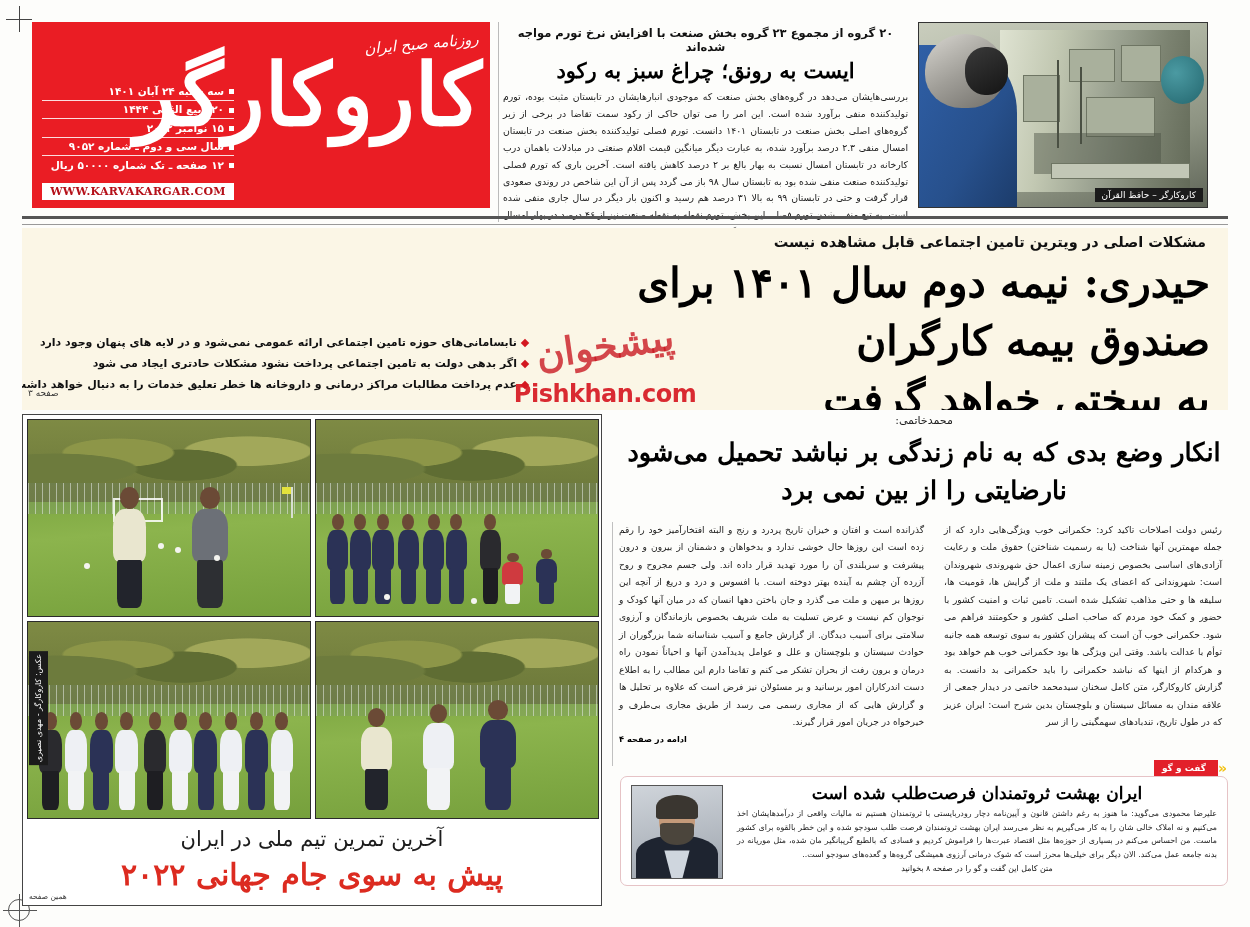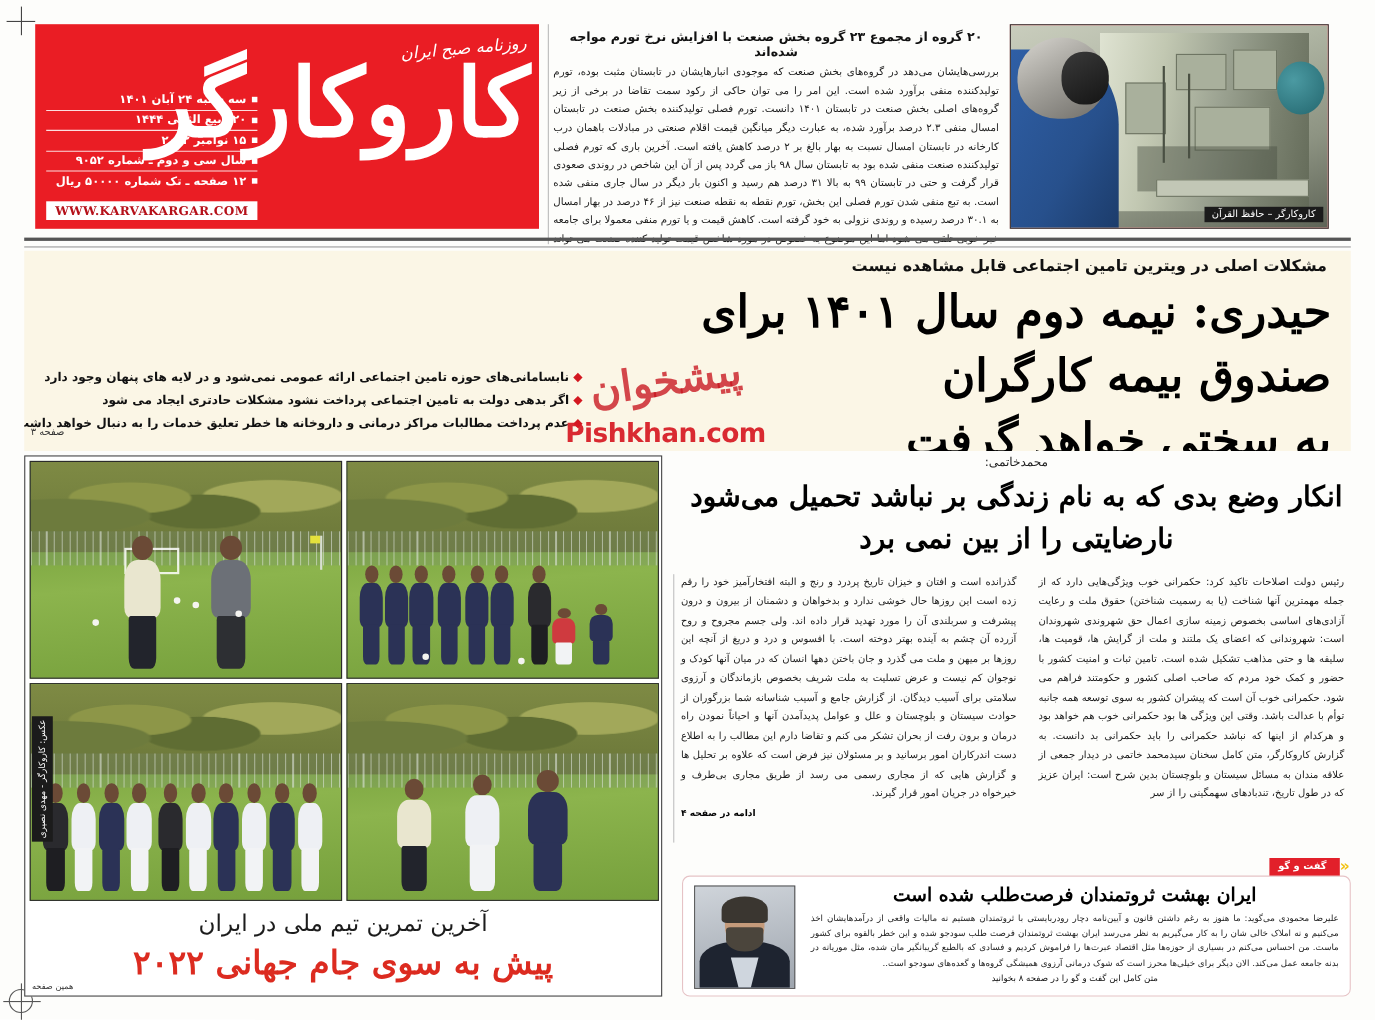--- a/index.html
+++ b/index.html
@@ -171,21 +171,21 @@
     color: #111;
   }
 
   
   .top-photo {
     width: 290px;
     height: 186px;
     position: relative;
     border: 1px solid #333;
     overflow: hidden;
-    background: #fca5a5;
+    background: #a21caf;
   }
   .factory-scene { position: absolute; inset: 0; }
   .fs-bg {
     position: absolute; inset: 0;
     background:
       linear-gradient(160deg, #c9cdbd 0%, #b0b6a4 35%, #8d9382 70%, #5e6457 100%);
   }
   .fs-machine {
     position: absolute;
     left: 28%; top: 4%;
@@ -521,21 +521,21 @@
   .cont-note {
     font-size: 8.3px;
     font-weight: bold;
     text-align: left;
     margin-top: 3px;
   }
 
   
   .interview {
     position: absolute;
-    right: 0; top: 382px;
+    right: 0; top: 362px;
     width: 608px;
     height: 110px;
     border: 1px solid #e6c3c6;
     border-radius: 7px;
     background: #fff;
     padding: 8px 10px 6px 10px;
   }
   .iv-badge {
     position: absolute;
     right: 2px; top: -17px;
@@ -639,20 +639,21 @@
         <div class="mh-date-row"><span class="mh-bullet"></span><span>۲۰ ربیع الثانی ۱۴۴۴</span></div>
         <div class="mh-date-row"><span class="mh-bullet"></span><span>۱۵ نوامبر ۲۰۲۲</span></div>
         <div class="mh-date-row"><span class="mh-bullet"></span><span>سال سی و دوم ـ شماره ۹۰۵۲</span></div>
         <div class="mh-date-row"><span class="mh-bullet"></span><span>۱۲ صفحه ـ تک شماره ۵۰۰۰۰ ریال</span></div>
       </div>
       <div class="mh-url">WWW.KARVAKARGAR.COM</div>
     </div>
 
     <div class="lead-story">
       <div class="lead-kicker">۲۰ گروه از مجموع ۲۳ گروه بخش صنعت با افزایش نرخ تورم مواجه شده‌اند</div>
+      <div class="lead-headline">ایست به رونق؛ چراغ سبز به رکود</div>
       <div class="lead-body">بررسی‌هایشان می‌دهد در گروه‌های بخش صنعت که موجودی انبارهایشان در تابستان مثبت بوده، تورم تولیدکننده منفی برآورد شده است. این امر را می توان حاکی از رکود سمت تقاضا در برخی از زیر گروه‌های اصلی بخش صنعت در تابستان ۱۴۰۱ دانست. تورم فصلی تولیدکننده بخش صنعت در تابستان امسال منفی ۲.۳ درصد برآورد شده، به عبارت دیگر میانگین قیمت اقلام صنعتی در مبادلات باهمان درب کارخانه در تابستان امسال نسبت به بهار بالغ بر ۲ درصد کاهش یافته است. آخرین باری که تورم فصلی تولیدکننده صنعت منفی شده بود به تابستان سال ۹۸ باز می گردد پس از آن این شاخص در روندی صعودی قرار گرفت و حتی در تابستان ۹۹ به بالا ۳۱ درصد هم رسید و اکنون بار دیگر در سال جاری منفی شده است. به تبع منفی شدن تورم فصلی این بخش، تورم نقطه به نقطه صنعت نیز از ۴۶ درصد در بهار امسال به ۳۰.۱ درصد رسیده و روندی نزولی به خود گرفته است. کاهش قیمت و یا تورم منفی معمولا برای جامعه خبر خوبی تلقی می شود اما این موضوع به خصوص در مورد شاخص قیمت تولید کننده صنعت می تواند نتایجی دیگری مانند رکود در بر داشته باشد.</div>
       <div class="lead-cont">ادامه در صفحه ۴</div>
     </div>
 
     <div class="top-photo">
       <div class="factory-scene">
         <div class="fs-bg"></div>
         <div class="fs-machine"></div>
         <div class="fs-part" style="left:36%;top:28%;width:13%;height:26%;"></div>
         <div class="fs-part" style="left:52%;top:14%;width:16%;height:18%;"></div>

